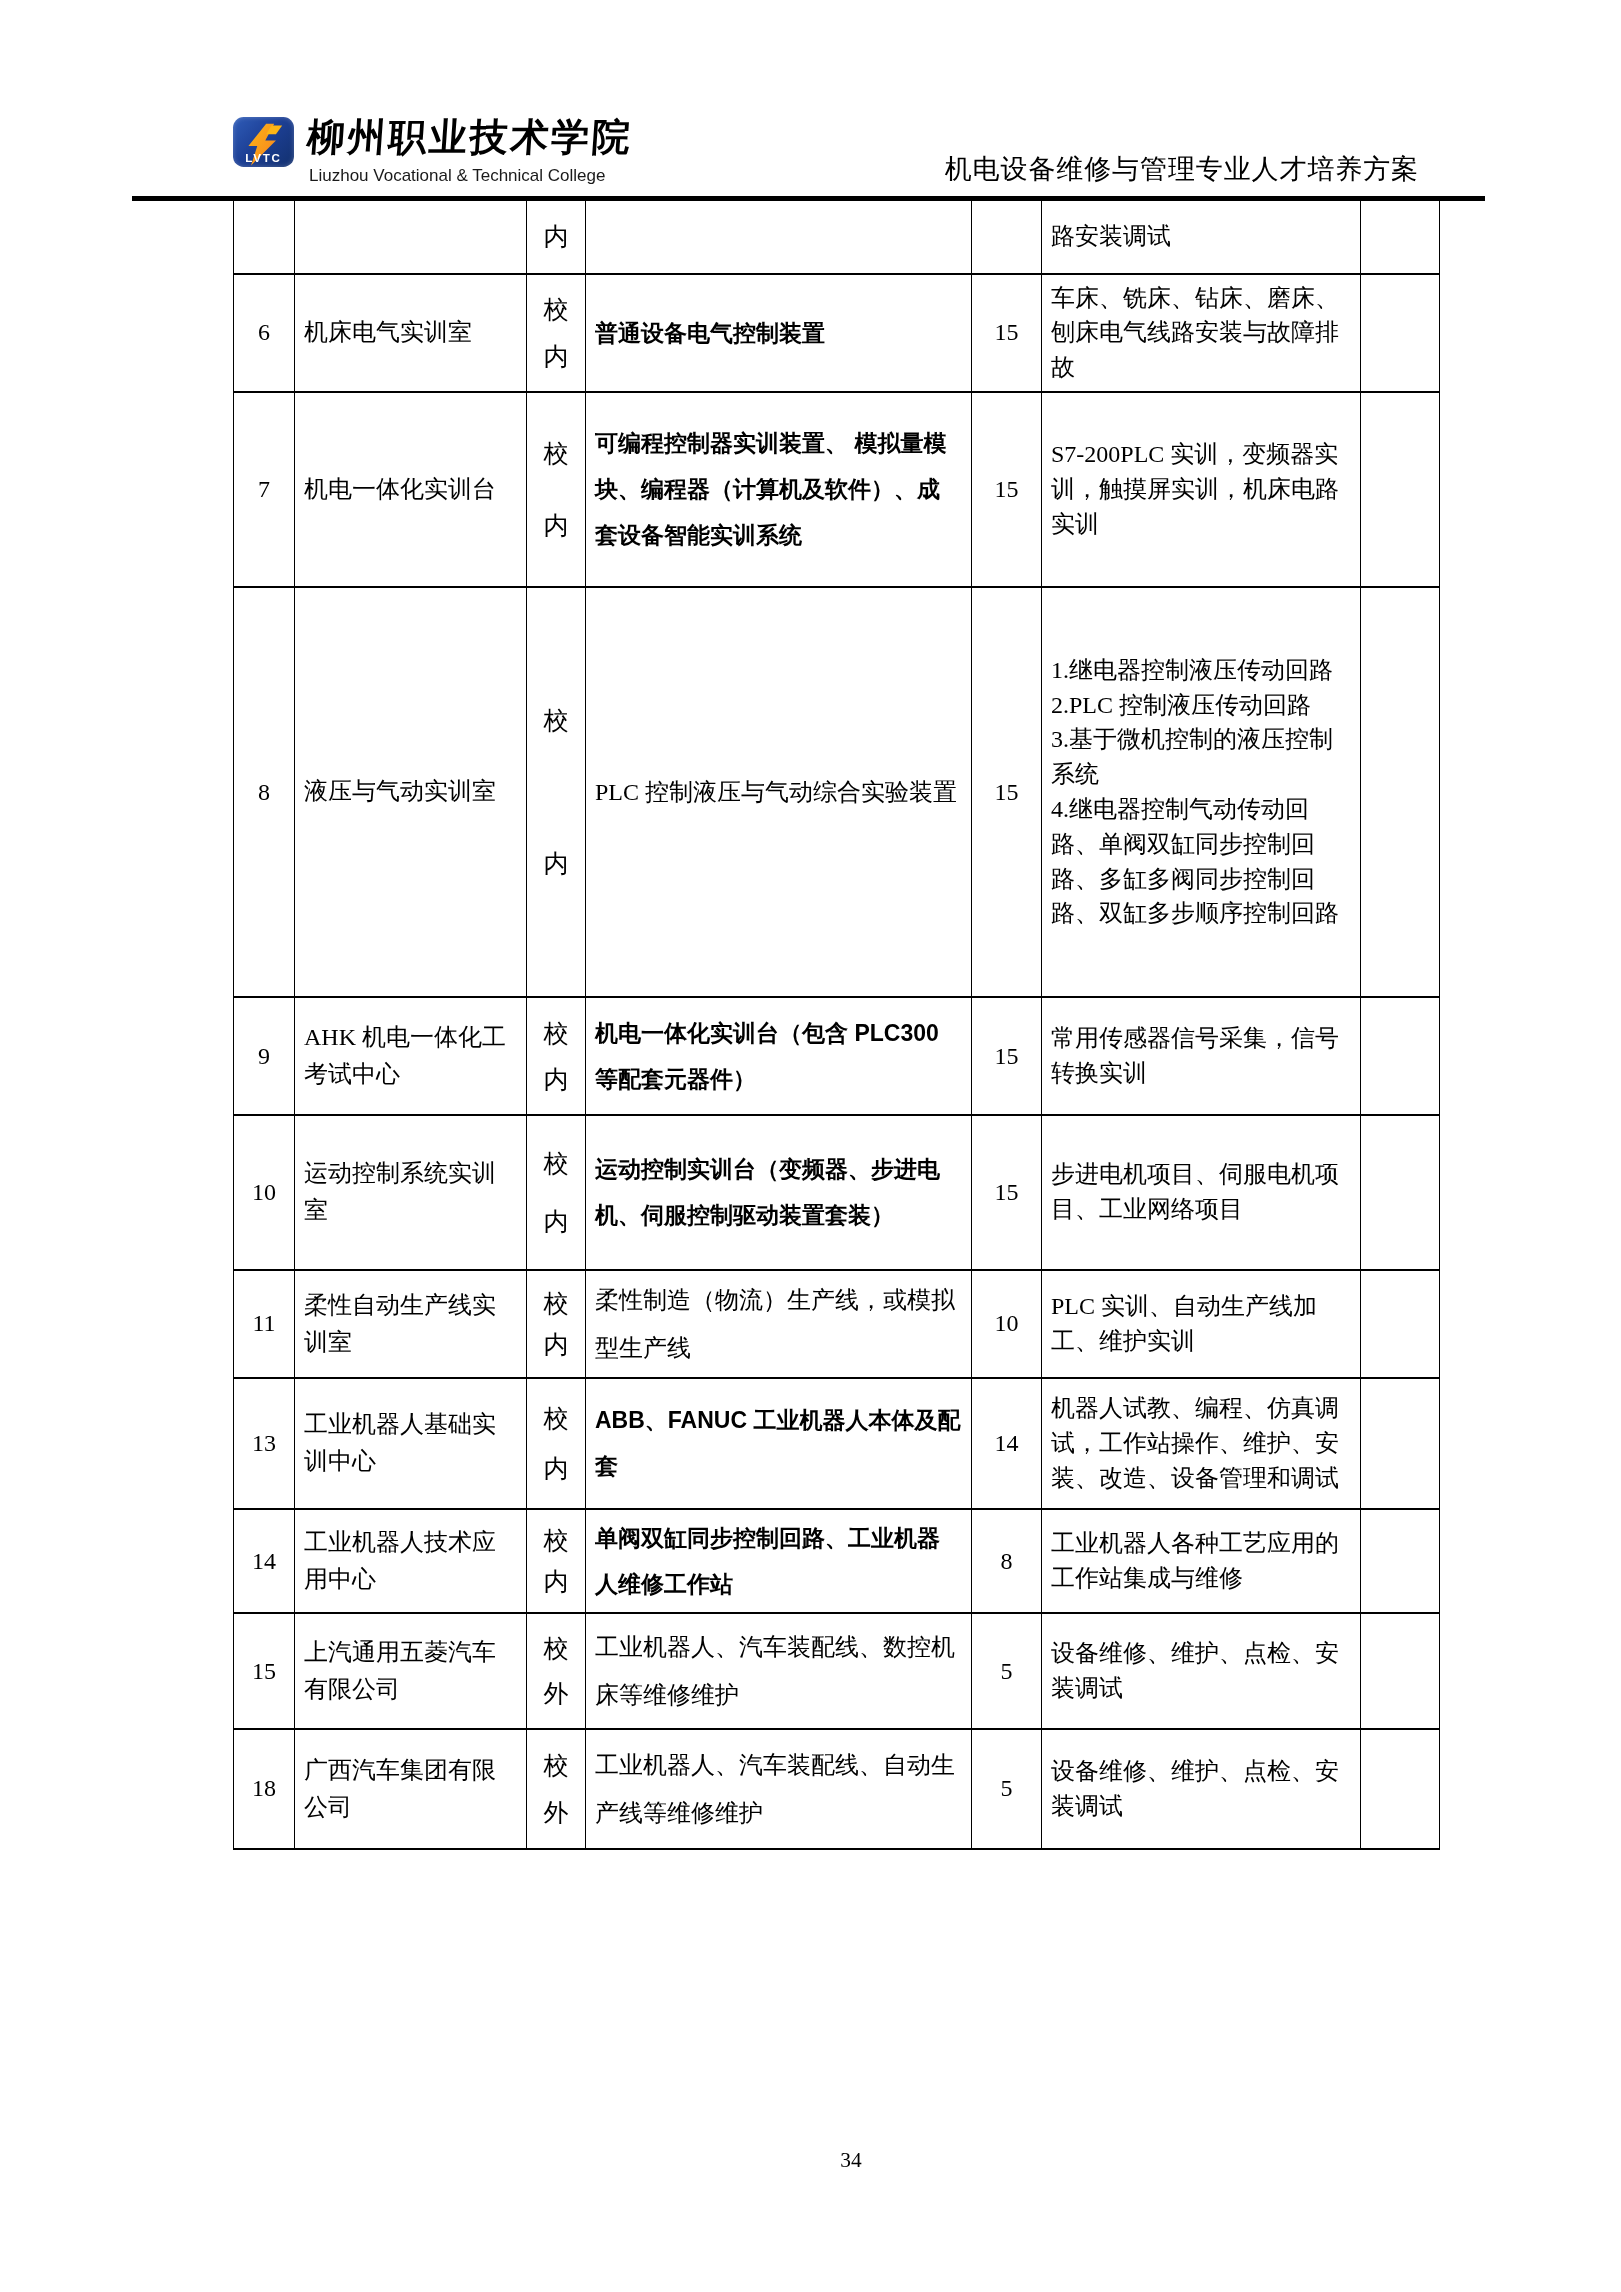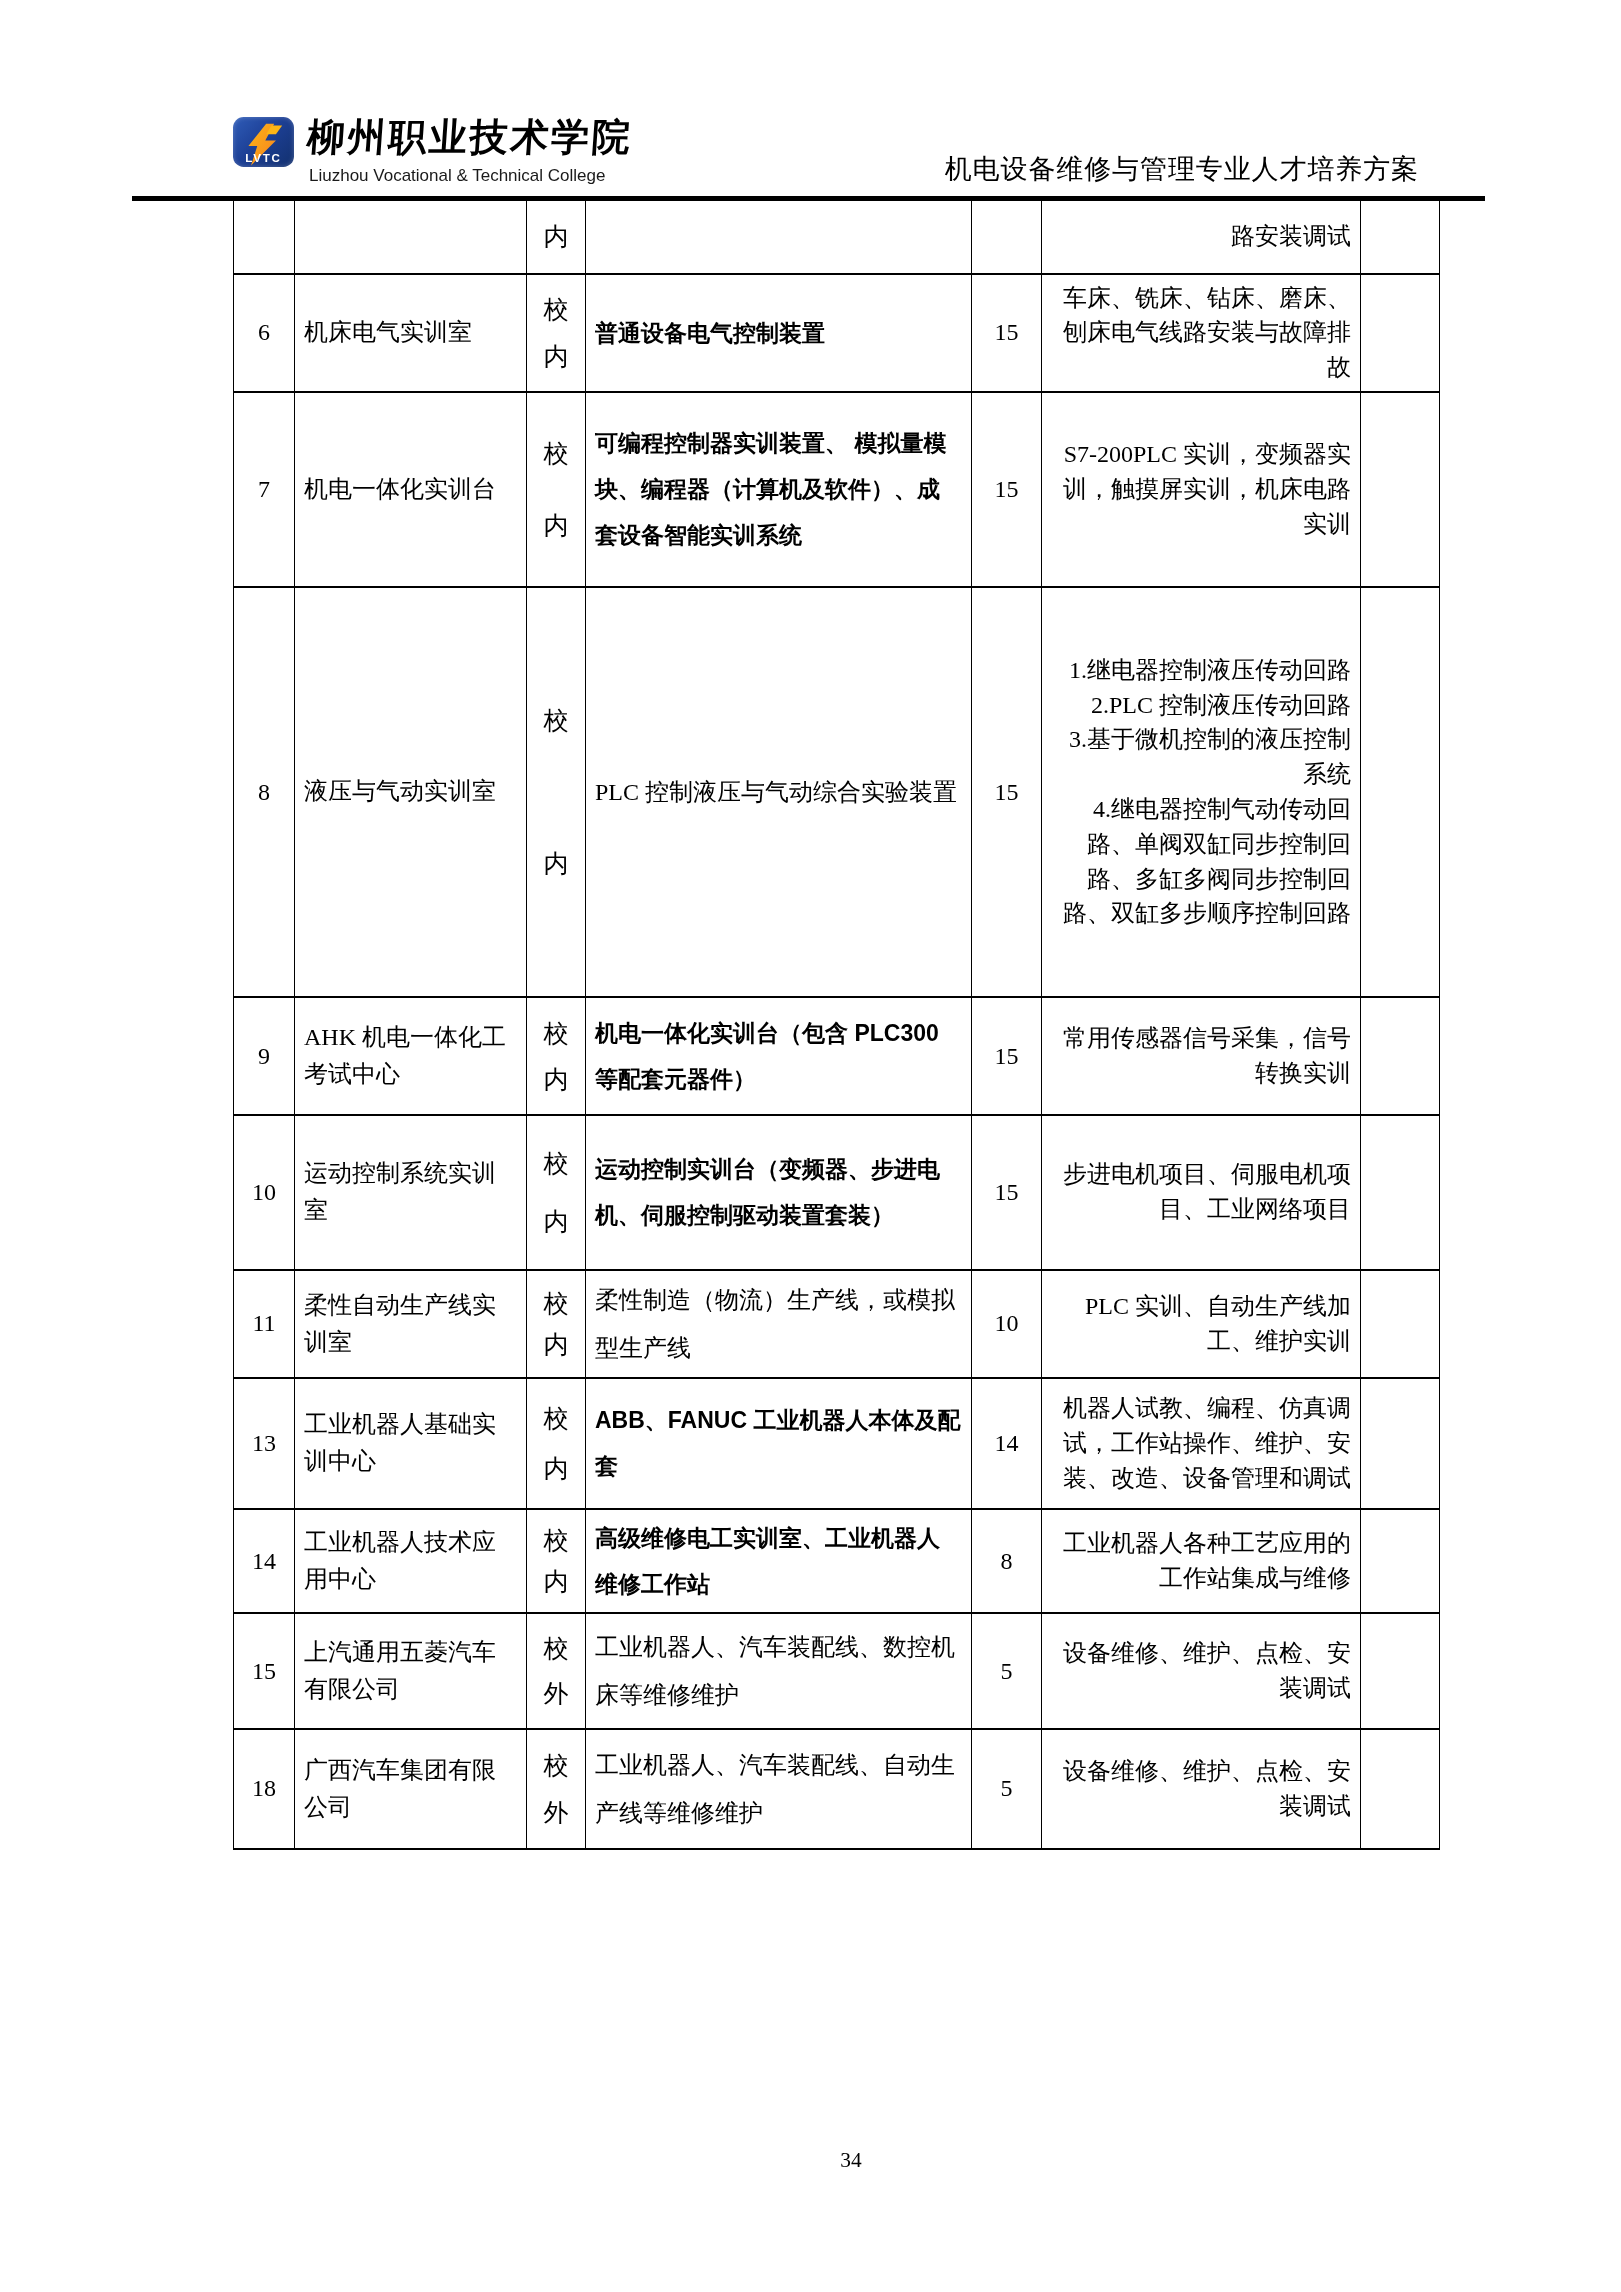--- a/index.html
+++ b/index.html
@@ -63,21 +63,21 @@
     display:flex; flex-direction:column; justify-content:space-evenly;
     align-items:center; width:100%; font-size:25px;
   }
   td.c-equip { padding:5.3px 50px 5.3px 12.5px; line-height:2.0; }
   td.c-equip.bold {
     font-family:"Liberation Sans","DejaVu Sans",sans-serif;
     font-weight:bold; font-size:23px;
   }
   td.c-count { text-align:center; padding:0; font-size:24px; }
   td.c-content {
-    padding:5.3px 30px 5.3px 14.3px; line-height:1.45; white-space:pre-line;text-align:right;
+    padding:5.3px 30px 5.3px 14.3px; line-height:1.45; white-space:pre-line;
   }
 
   .page-number {
     position:absolute; top:2148px; left:0; width:1702px; text-align:center;
     font-size:21.4px;
   }
 </style>
 </head>
 <body>
 
@@ -229,21 +229,21 @@
     </tr>
         <tr style="height: 98px;">
       <td class="c-num">14</td>
       <td class="c-name">工业机器人技术应用中心</td>
       <td class="c-loc">
             <div class="loc-stack" style="height: 91px;">
               <div>校</div>
               <div>内</div>
             </div>
           </td>
-      <td class="c-equip bold">高级维修电工实训室、工业机器人维修工作站</td>
+      <td class="c-equip bold">单阀双缸同步控制回路、工业机器人维修工作站</td>
       <td class="c-count">8</td>
       <td class="c-content">工业机器人各种工艺应用的工作站集成与维修</td>
       <td class="c-empty"></td>
     </tr>
         <tr style="height: 110px;">
       <td class="c-num">15</td>
       <td class="c-name">上汽通用五菱汽车有限公司</td>
       <td class="c-loc">
             <div class="loc-stack" style="height: 103px;">
               <div>校</div>

